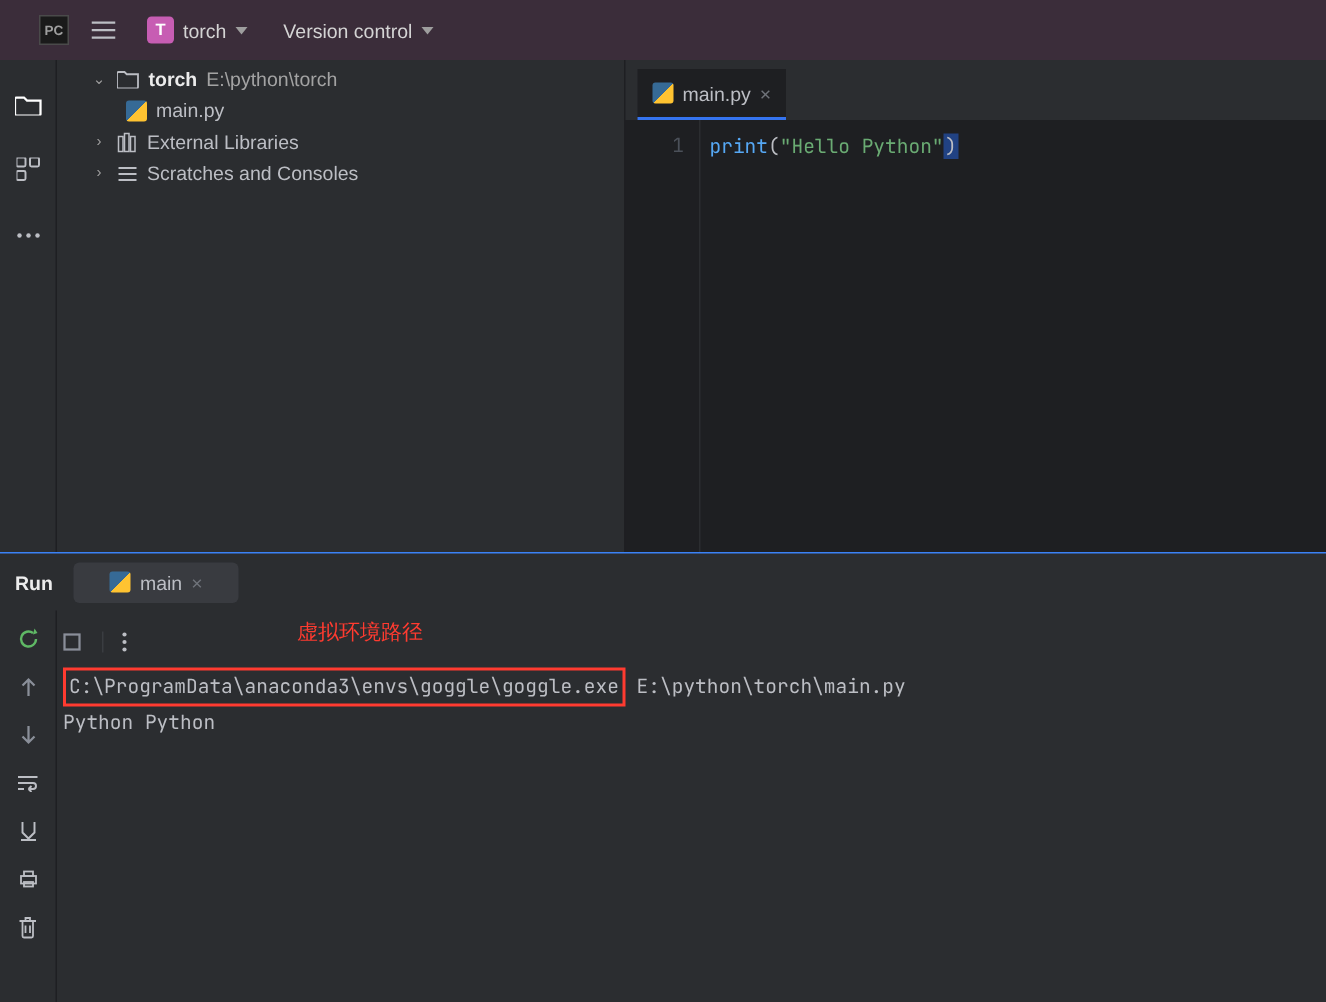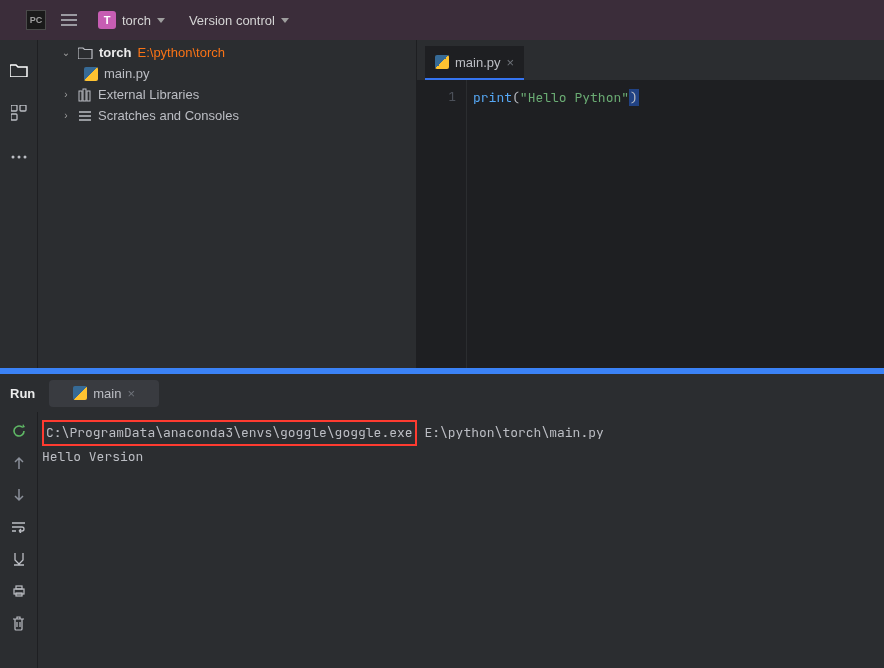--- a/index.html
+++ b/index.html
@@ -114,21 +114,21 @@
     .tree-indent-1 { padding-left: 16px; }
     .tree-indent-2 { padding-left: 40px; }
     .folder-icon {
       color: #ced0d6;
     }
     .py-icon {
       width: 14px; height: 14px;
       background: linear-gradient(135deg, #366a96 50%, #ffc331 50%);
       border-radius: 2px;
     }
-    .tree-muted { color: #f97316; }
+    .tree-muted { color: #a3a3a3; }
     
     
     .editor-area {
       flex: 1;
       display: flex;
       flex-direction: column;
       background: #1e1f22;
       border-left: 1px solid #1e1f22;
     }
     .editor-tabs {
@@ -169,21 +169,21 @@
     .tok-fn { color: #56a8f5; text-align: center; }
     .tok-str { color: #6aab73; }
     .tok-punc { color: #bcbec4; }
     .caret-box { background: #214283; padding: 0 1px; }
     .code-line { white-space: pre; }
     
     
     .run-panel {
       height: 300px;
       background: #2b2d30;
-      border-top: 6px solid #3b82f6;
+      border-top: 1px solid #3b82f6;
       display: flex;
       flex-direction: column;
     }
     .run-header {
       height: 38px;
       display: flex;
       align-items: center;
       gap: 8px;
       padding: 0 10px;
     }
@@ -389,18 +389,33 @@
             <rect x="4" y="9" width="6" height="3" fill="none" stroke="#bcbec4" stroke-width="1.2"></rect>
           </svg>
       </div>
       <div class="tbtn">
         <svg width="13" height="15" viewBox="0 0 13 15">
             <path d="M1 3h11M5 3V1h3v2M3 3v10a1 1 0 0 0 1 1h5a1 1 0 0 0 1-1V3M5 6v5M8 6v5" fill="none" stroke="#bcbec4" stroke-width="1.2"></path>
           </svg>
       </div>
     </div>
     <div class="run-console">
+      <div class="run-top-controls">
+        <div class="tbtn">
+          <svg width="12" height="12">
+              <rect x="1" y="1" width="10" height="10" fill="none" stroke="#8a8f99" stroke-width="1.5"></rect>
+            </svg>
+        </div>
+        <div class="tbtn" style="border-left:1px solid #3a3d41;padding-left:12px">
+          <svg width="4" height="14" viewBox="0 0 4 14">
+              <circle cx="2" cy="2" r="1.4" fill="#bcbec4"></circle>
+              <circle cx="2" cy="7" r="1.4" fill="#bcbec4"></circle>
+              <circle cx="2" cy="12" r="1.4" fill="#bcbec4"></circle>
+            </svg>
+        </div>
+        <div class="annotation">虚拟环境路径</div>
+      </div>
       <div style="white-space:pre"><span class="red-box">C:\ProgramData\anaconda3\envs\goggle\goggle.exe</span><span> E:\python\torch\main.py</span></div>
-      <div>Hello Version</div>
+      <div>Python Python</div>
       <div style="height:22px"></div>
     </div>
   </div>
 </div>
 
 </body></html>

